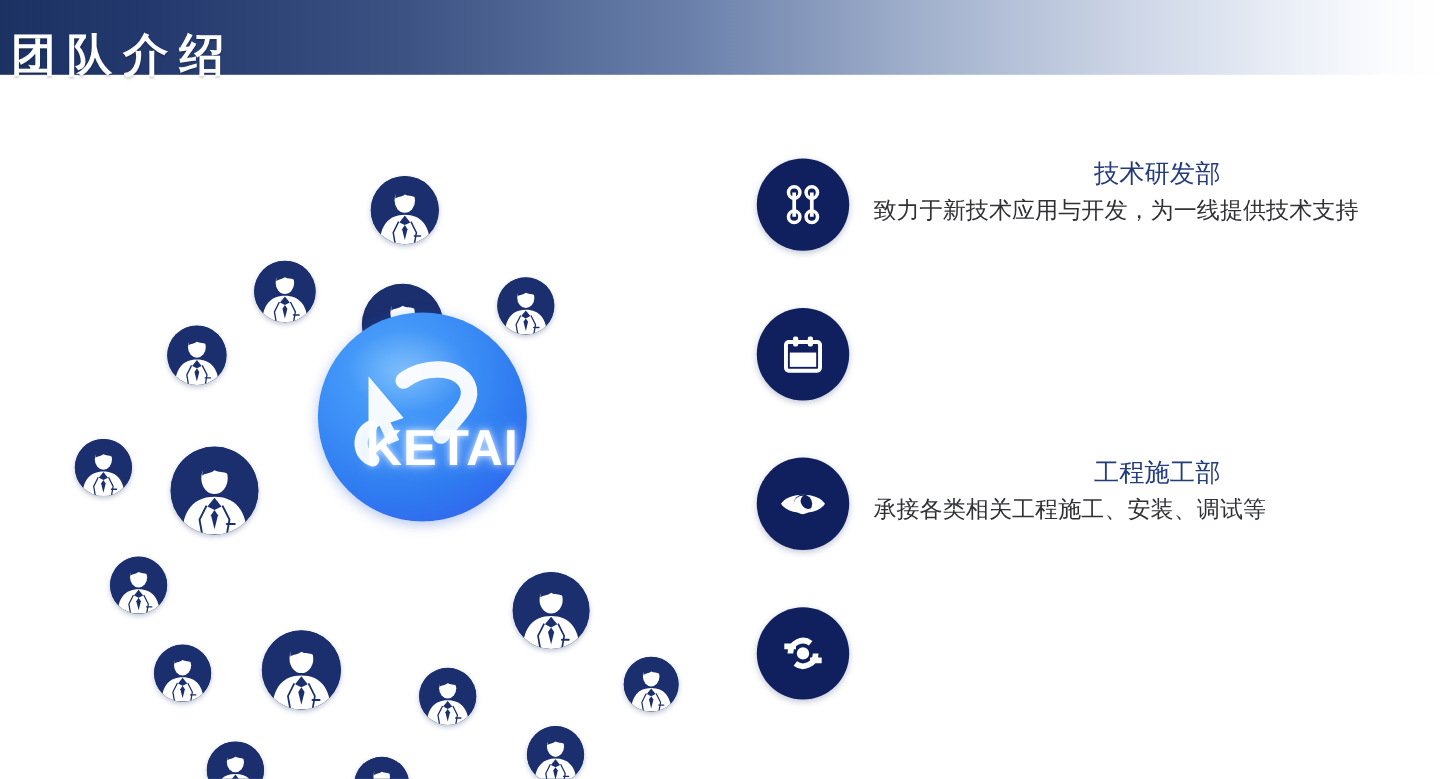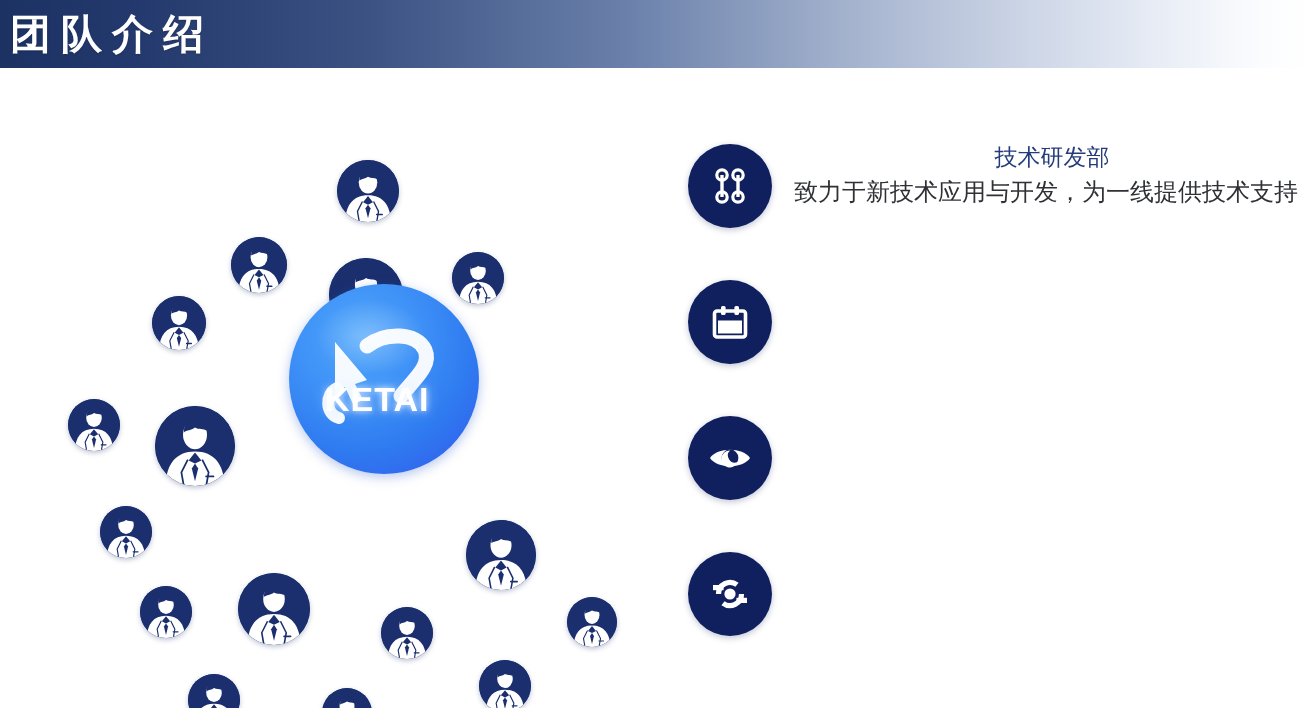--- a/index.html
+++ b/index.html
@@ -31,21 +31,21 @@
         #6b81ab 48%,
         #a8b6d0 66%,
         #ccd5e6 78%,
         #e7ecf5 88%,
         #fbfcfe 96%,
         #ffffff 100%);
   }
   .header-title {
     position: absolute;
     left: 10px;
-    top: 4px;
+    top: 20px;
     font-size: 41px;
     font-weight: bold;
     color: #ffffff;
     letter-spacing: 10px;
     line-height: 60px;
     white-space: nowrap;
     text-shadow: 0 1px 2px rgba(0,0,0,0.18);
   }
 
   
@@ -83,24 +83,24 @@
     width:58%; height:40%;
     border-radius:50%;
     background: radial-gradient(ellipse at center, rgba(255,255,255,0.28) 0%, rgba(255,255,255,0) 70%);
   }
   .logo-mark { position:absolute; left:0; top:0; width:100%; height:100%; }
   .logo-text {
     position: absolute;
     left: 0;
     top: 96px;
     width: 190px;
-    text-align: left;
+    text-align: center;
     padding-left: 36px;
     box-sizing: border-box;
-    font-size: 34px;
+    font-size: 46px;
     font-weight: bold;
     letter-spacing: 1px;
     color: #ffffff;
     text-shadow: 0 0 6px rgba(255,255,255,0.75), 0 0 14px rgba(200,230,255,0.6);
     font-family: "Liberation Sans", sans-serif;
   }
 
   
   .dept-list {
     position: absolute;
@@ -137,21 +137,21 @@
     width: 516px;
   }
   .dept-title {
     font-size: 23px;
     color: #253c7c;
     line-height: 34px;
     white-space: nowrap;
     text-align: center;
   }
   .dept-desc {
-    font-size: 24px;
+    font-size: 21px;
     color: #2f3135;
     line-height: 36px;
     white-space: nowrap;
   }
 </style>
 </head>
 <body>
 
 <div class="header-bar">
   <div class="header-title">团队介绍</div>
@@ -412,20 +412,24 @@
       </div>
     </div>
     <div class="dept-item">
       <div class="dept-icon">
         <svg width="46" height="46" viewBox="0 0 46 46">
           <path d="M3 23 C10 12, 36 12, 43 23 C36 34, 10 34, 3 23 Z" fill="#ffffff"></path>
           <circle cx="23" cy="23" r="8.4" fill="#10205e"></circle>
           <path d="M23 15.6 A8.4 8.4 0 1 0 30.6 27 A7 7 0 0 1 23 15.6 Z" fill="#ffffff"></path>
         </svg>
       </div>
+      <div class="dept-text">
+        <div class="dept-title">工程施工部</div>
+        <div class="dept-desc">承接各类相关工程施工、安装、调试等</div>
+      </div>
     </div>
     <div class="dept-item">
       <div class="dept-icon">
         <svg width="46" height="46" viewBox="0 0 46 46">
           <path d="M34.5 23 A11.5 11.5 0 0 1 16 32.2" fill="none" stroke="#ffffff" stroke-width="5.2" stroke-linecap="butt"></path>
           <path d="M11.5 23 A11.5 11.5 0 0 1 30 13.8" fill="none" stroke="#ffffff" stroke-width="5.2" stroke-linecap="butt"></path>
           <line x1="6" y1="16.6" x2="16.6" y2="16.6" stroke="#ffffff" stroke-width="5.2"></line>
           <line x1="29.4" y1="29.4" x2="40" y2="29.4" stroke="#ffffff" stroke-width="5.2"></line>
           <circle cx="23" cy="23" r="5.6" fill="#ffffff"></circle>
         </svg>

